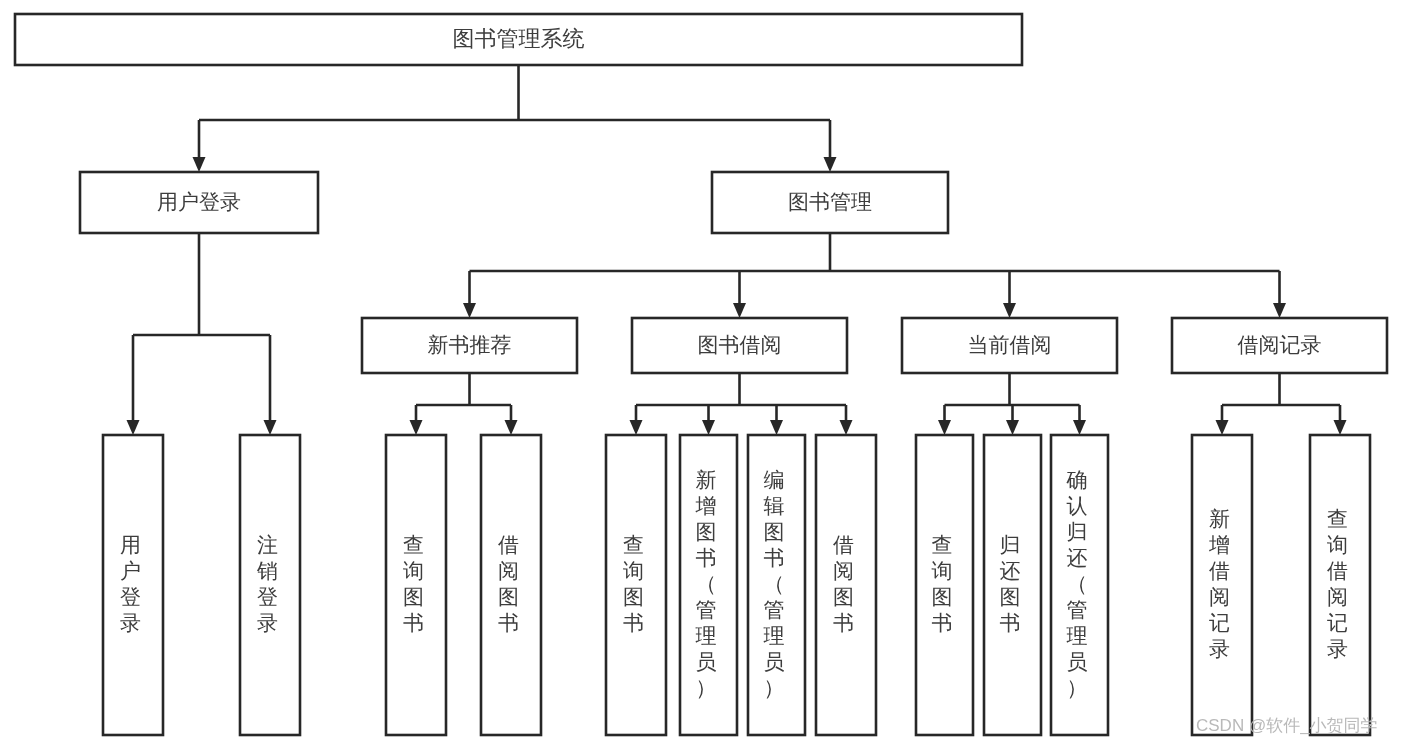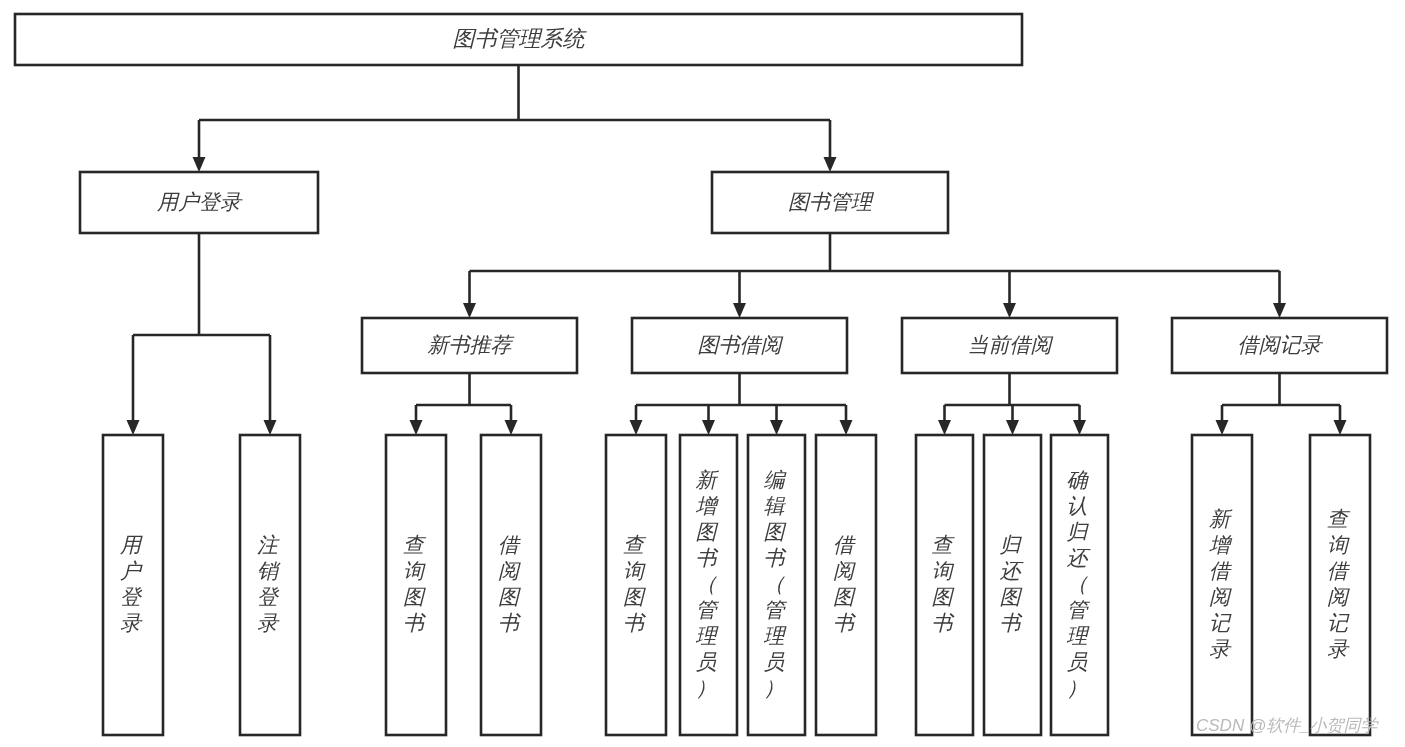--- a/index.html
+++ b/index.html
@@ -12,21 +12,20 @@
     width: 1405px;
     height: 747px;
     font-family: "Liberation Sans", "DejaVu Sans", sans-serif;
     overflow: hidden;
   }
   #diagram-root {
     position: relative;
     width: 1405px;
     height: 747px;
     background: #ffffff;
-    font-style: italic;
   }
   svg.diagram-canvas {
     position: absolute;
     left: 0;
     top: 0;
     width: 1405px;
     height: 747px;
     display: block;
   }
   .node-box {

